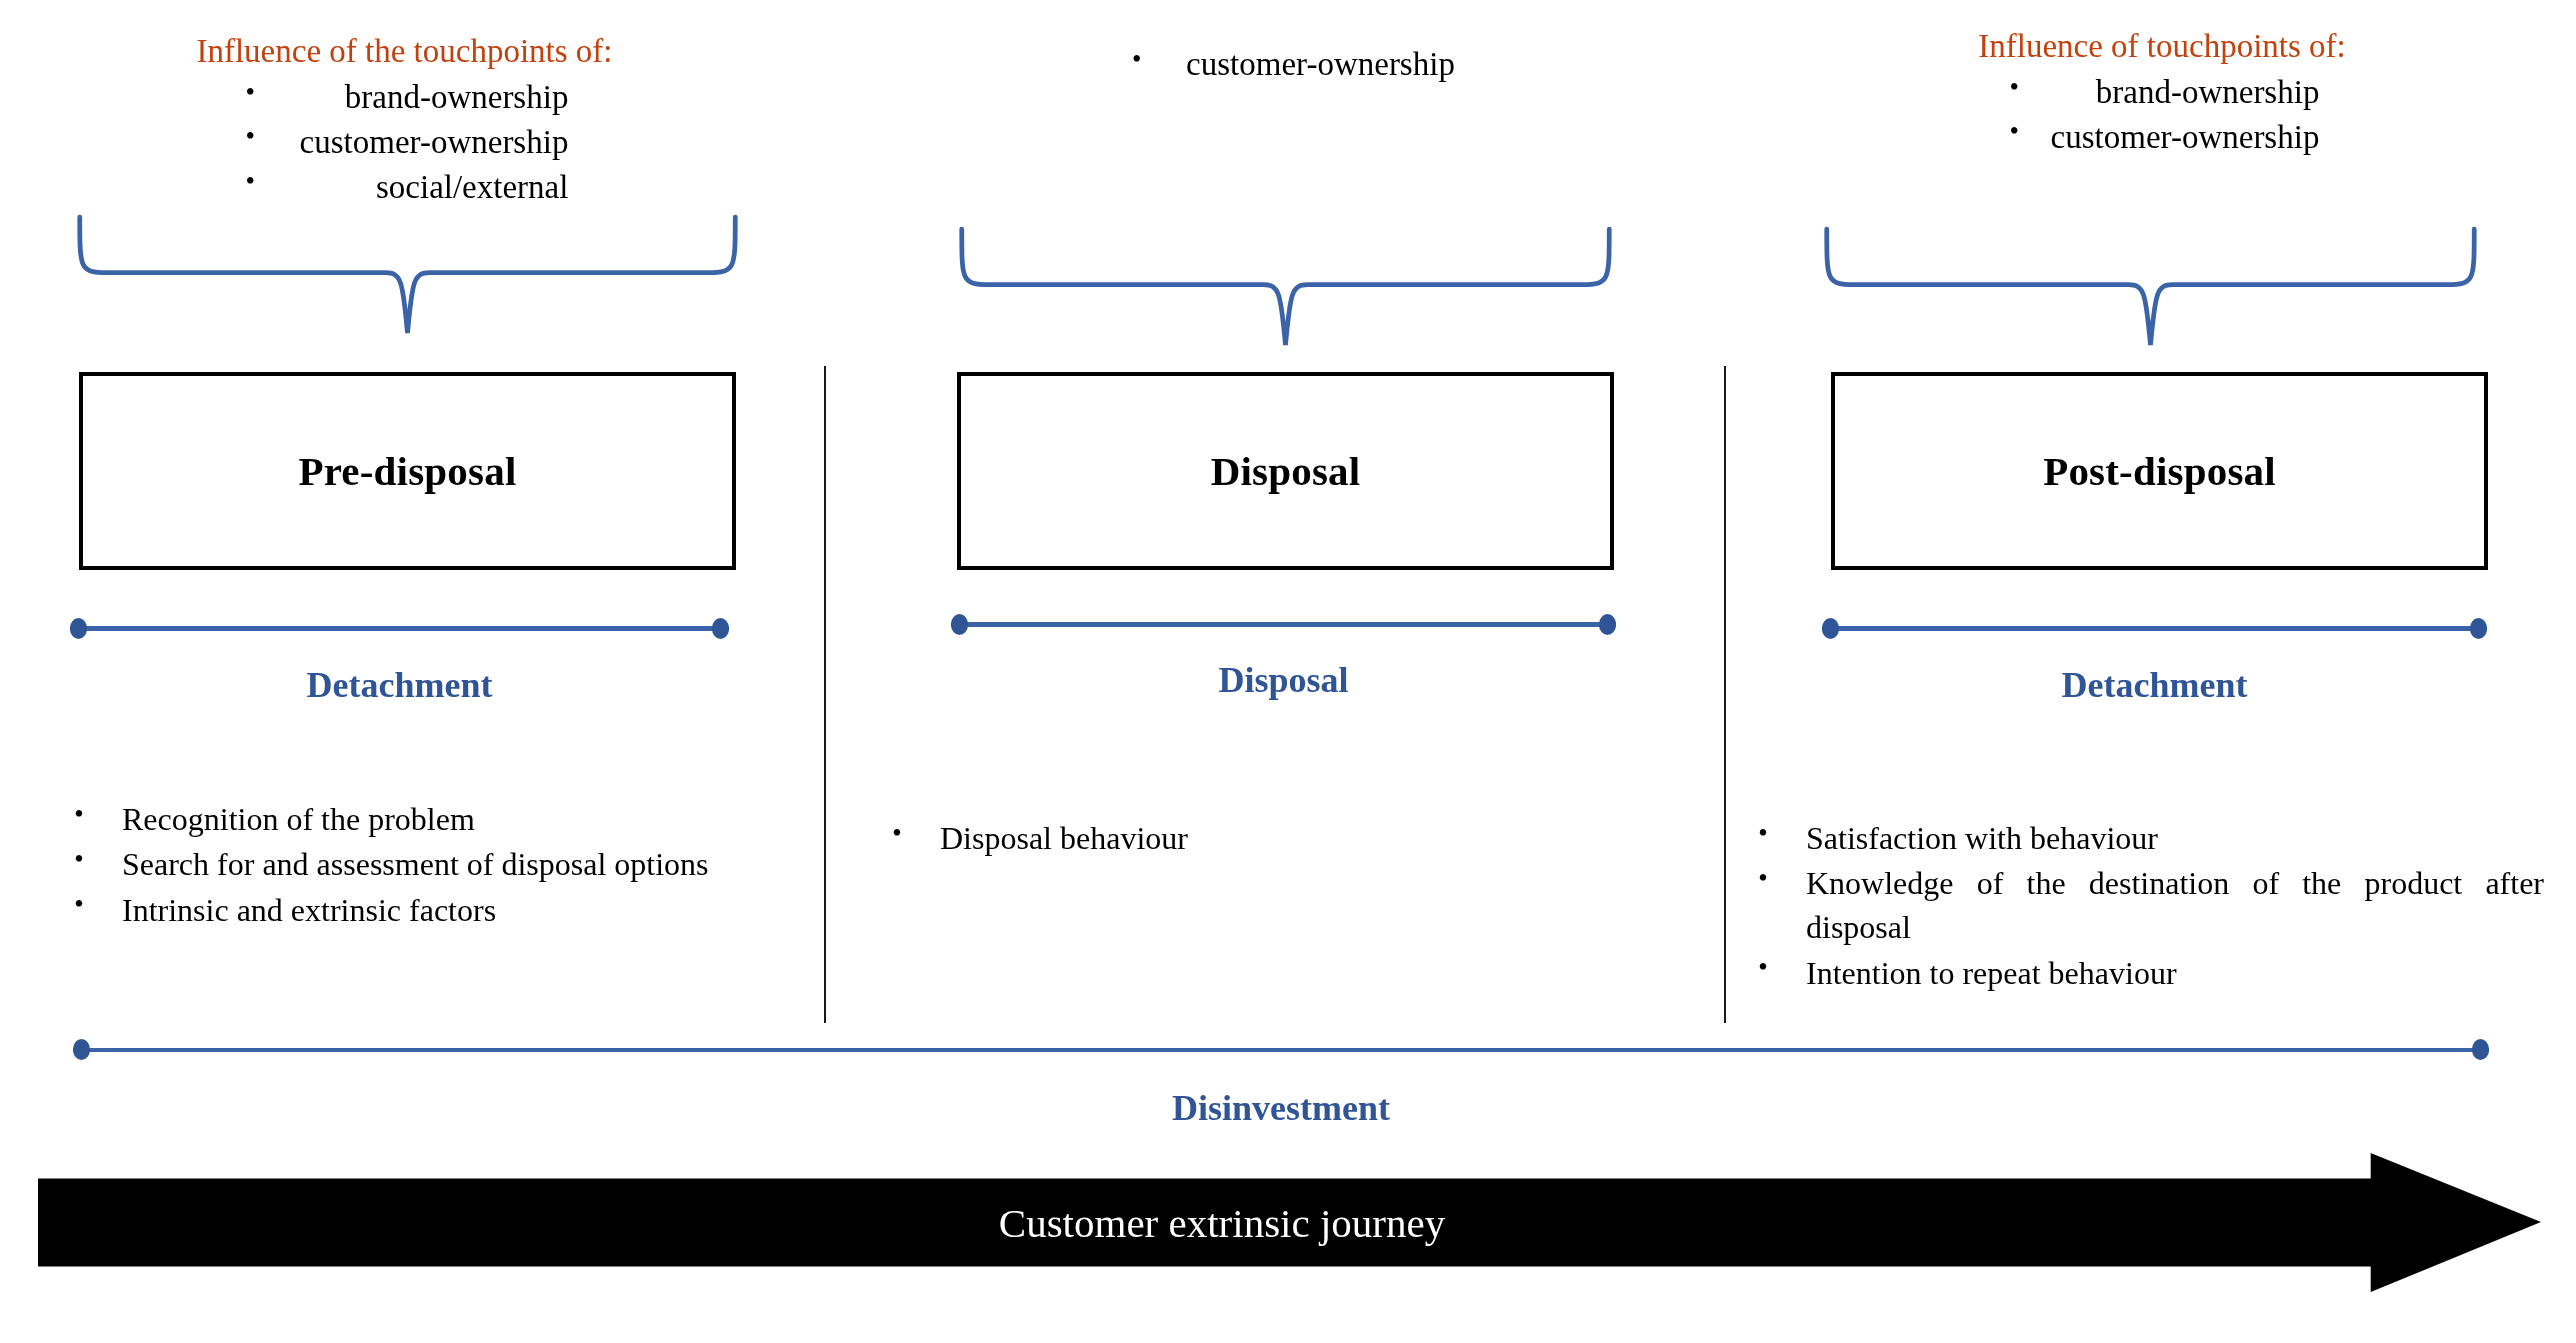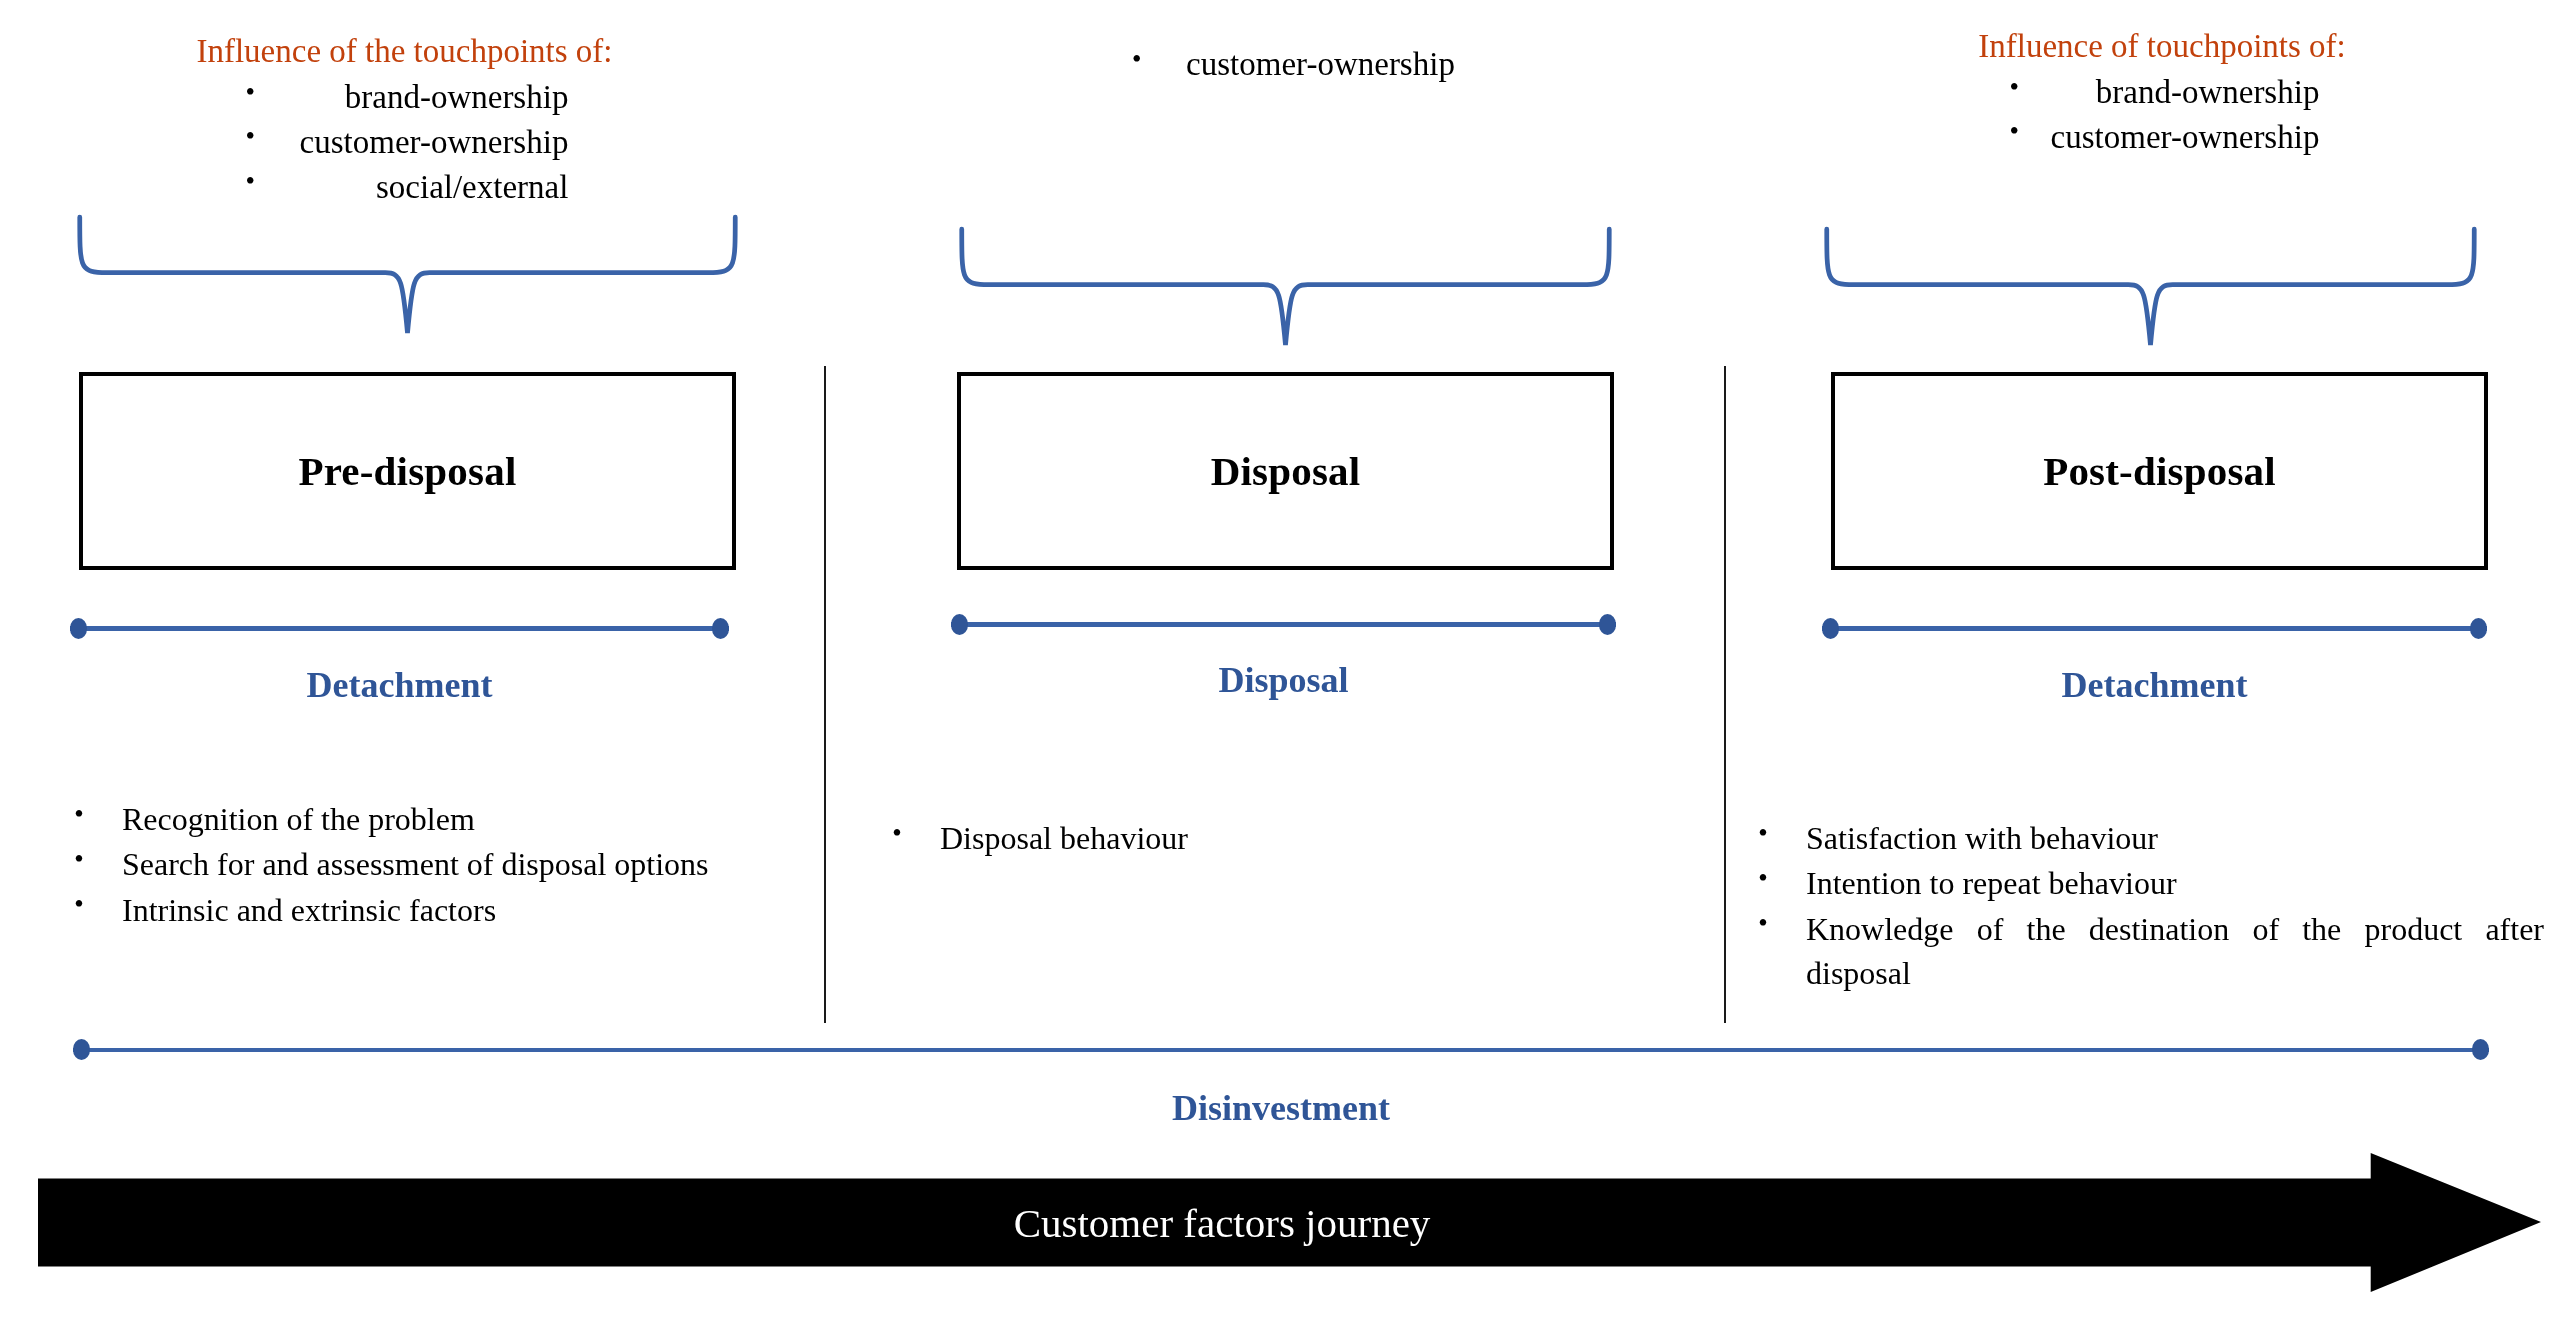--- a/index.html
+++ b/index.html
@@ -237,33 +237,33 @@
   <div class="dumbbell" style="left:1822px; top:618px; width:665px; height:20.6px;">
     <div class="bar"></div>
     <div class="knob left"></div>
     <div class="knob right"></div>
   </div>
 
   <div class="phase-label" style="left:1822px; top:664px; width:665px;">Detachment</div>
 
   <ul class="act-list justify" style="left:1752px; top:817px; width:792px;">
     <li>Satisfaction with behaviour</li>
+    <li style="text-align:justify; text-align-last:left;">Knowledge of the destination of the product after disposal</li>
     <li>Intention to repeat behaviour</li>
-    <li style="text-align:justify; text-align-last:left;">Knowledge of the destination of the product after disposal</li>
   </ul>
 
   <div class="dumbbell" style="left:73px; top:1039px; width:2416px; height:20.6px;">
     <div class="bar" style="height:4px; margin-top:-1.6px;"></div>
     <div class="knob left"></div>
     <div class="knob right"></div>
   </div>
 
   <div class="phase-label" style="left:73px; top:1087px; width:2416px;">Disinvestment</div>
 
   <div class="journey-arrow" style="left:38px; top:1153px; width:2503px; height:139px;">
     <svg width="2503" height="139" viewBox="0 0 3160 175" preserveAspectRatio="none" aria-hidden="true">
       <path d="M 0,32 L 2945,32 L 2945,0 L 3160,87 L 2945,175 L 2945,143 L 0,143 Z" fill="#000000"></path>
     </svg>
-    <div class="journey-label">Customer factors journey</div>
+    <div class="journey-label">Customer extrinsic journey</div>
   </div>
 
 </div>
 
 
 </body></html>

